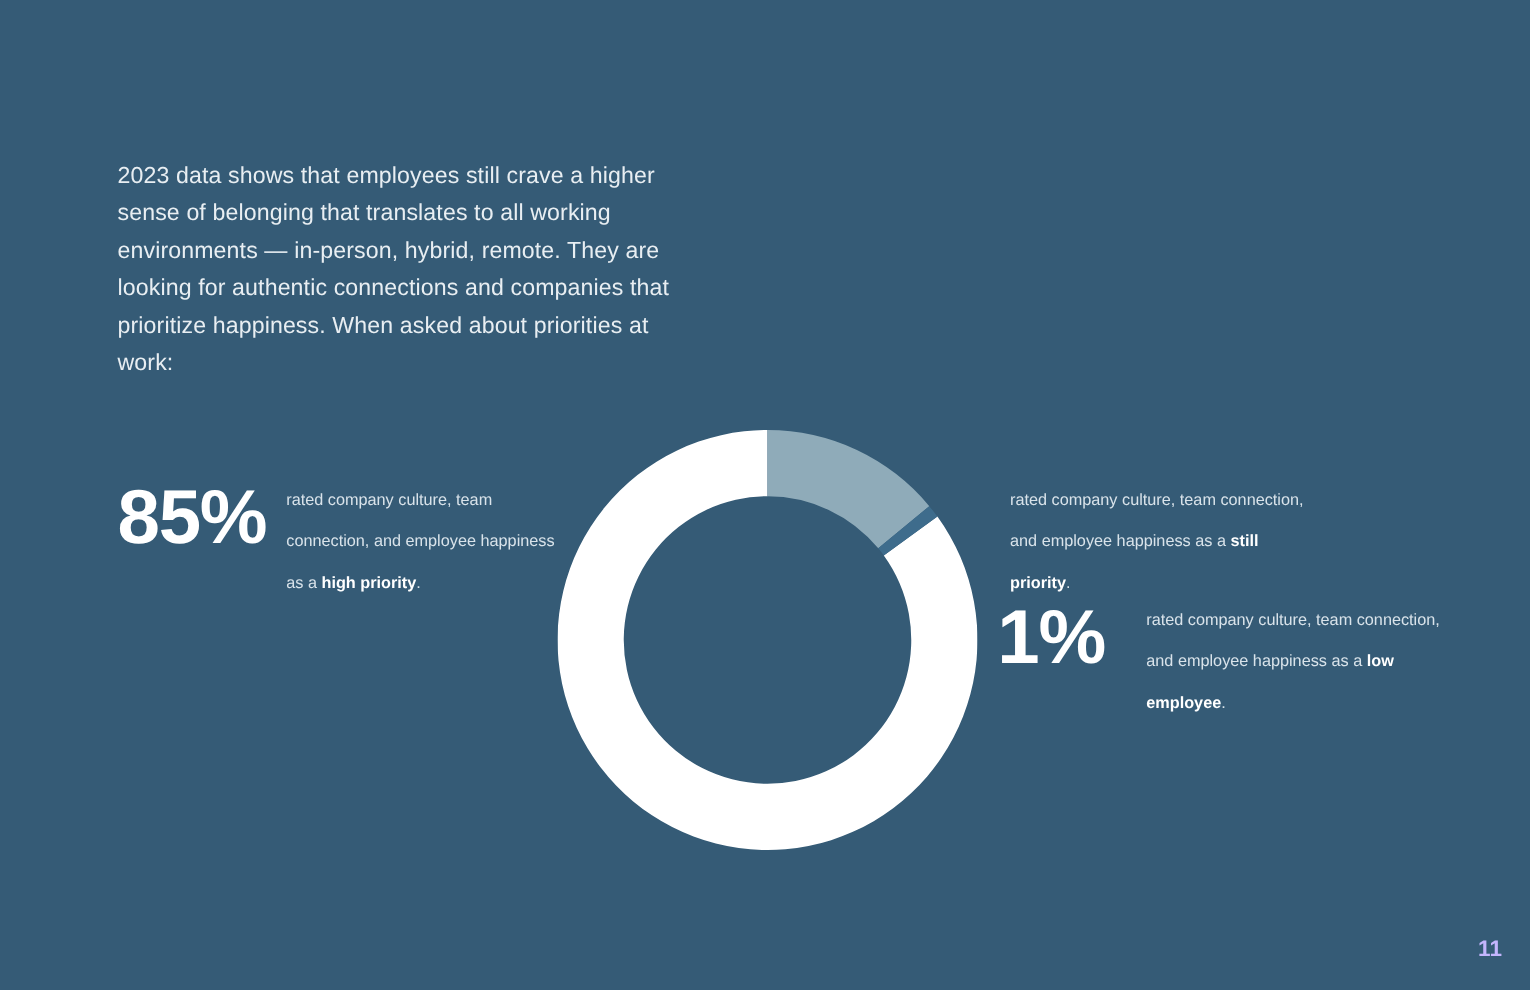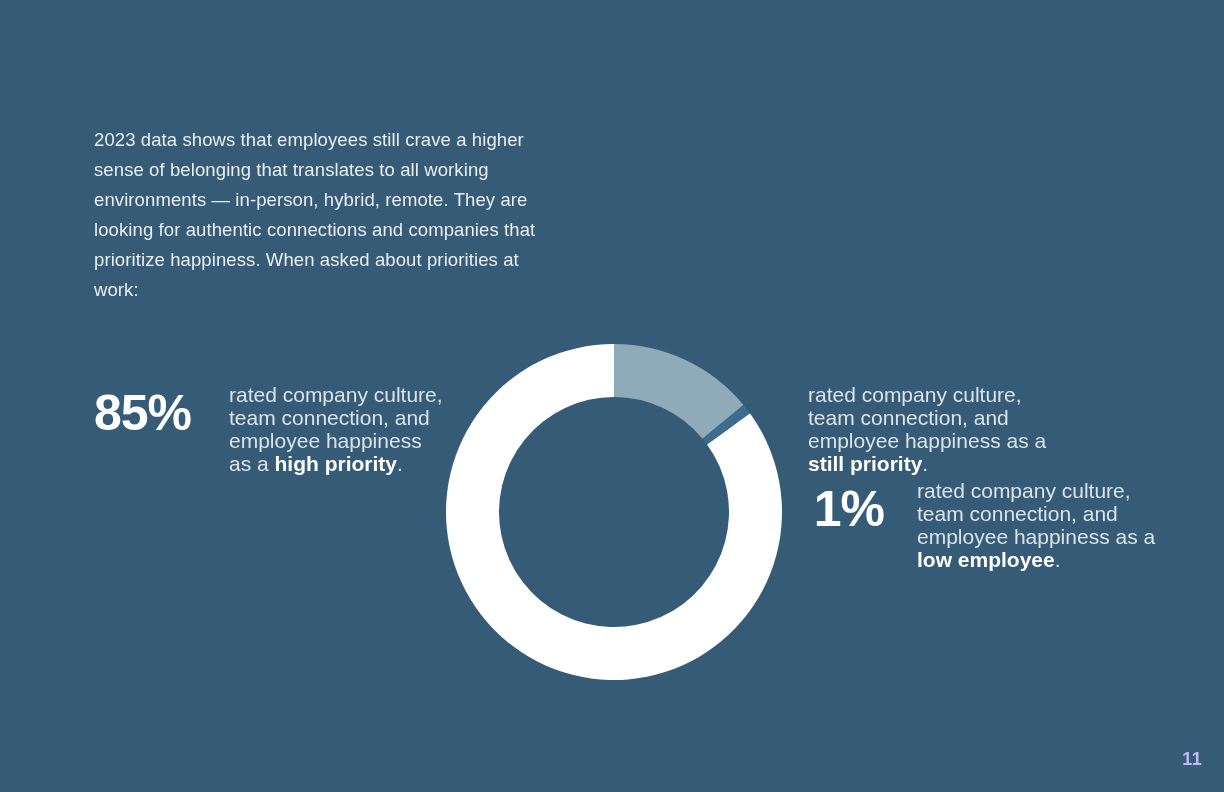--- a/index.html
+++ b/index.html
@@ -34,30 +34,30 @@
     width:336px;
     height:336px;
   }
   #donut-chart svg { display:block; width:336px; height:336px; }
 
   
   .stat-block { position:absolute; display:flex; align-items:flex-start; }
 
   .stat-value {
     font-weight:bold;
-    font-size:50px;
+    font-size:61px;
     line-height:61px;
     color:#FFFFFF;
     letter-spacing:-1px;
     white-space:nowrap;
   }
   .stat-desc {
     color:#D9E3EA;
-    font-size:21px;
-    line-height:23px;
+    font-size:13px;
+    line-height:33px;
     width:215px;
     font-weight:400;
   }
   .stat-desc b { color:#FFFFFF; font-weight:bold; }
 
   
   #stat-block-high { left:94px; top:383px; }
   #stat-block-high .stat-value { width:130px; }
   #stat-block-high .stat-desc { margin-left:5px; padding-top:0px; }
 

